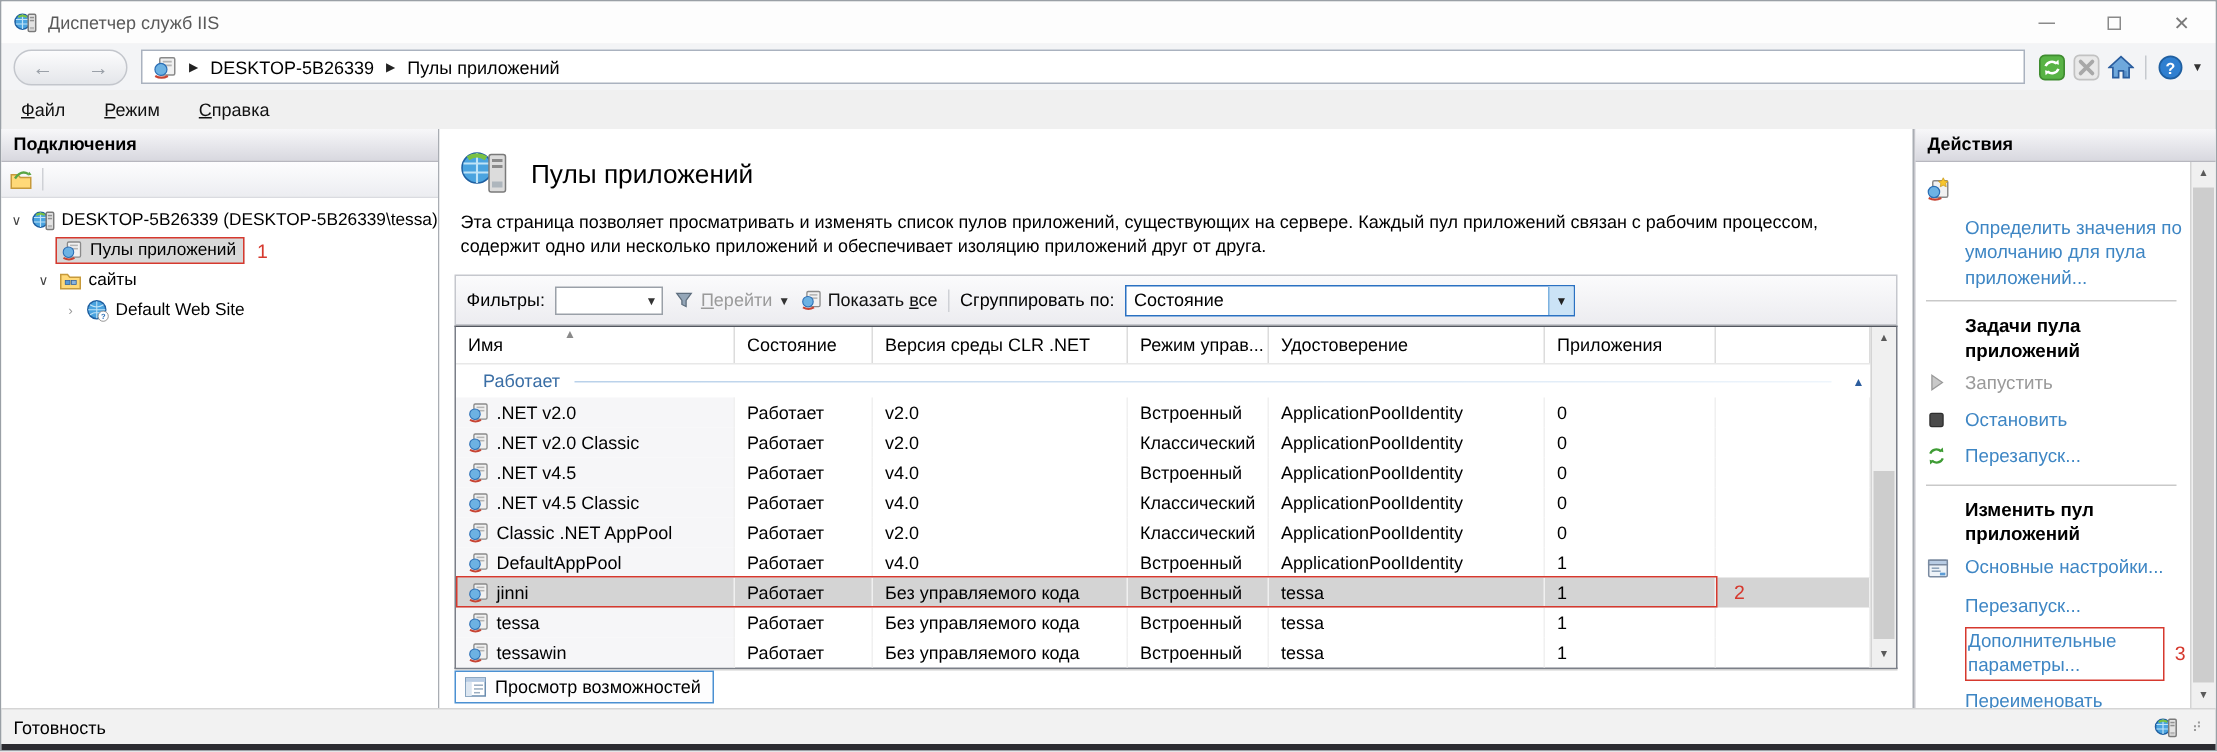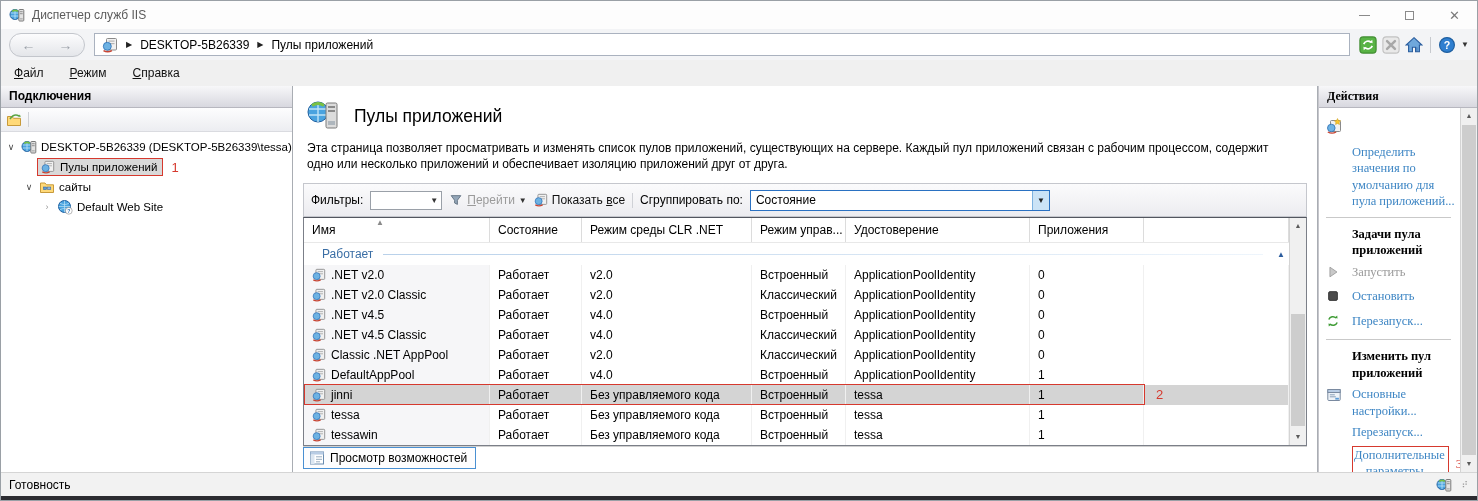--- a/index.html
+++ b/index.html
@@ -89,29 +89,29 @@
   .vs-arrow.up { top:0; } .vs-arrow.down { bottom:0; }
   .vs-thumb { position:absolute; left:1px; right:1px; background:#cdcdcd; }
 
   .center-bottom-filler { flex:1 1 auto; }
   .tabs-strip { flex:0 0 auto; height:28px; border-top:1px solid #d0d0d0; display:flex; align-items:flex-start; gap:5px; padding:0 0 3px 0; }
   .tab { display:flex; align-items:center; gap:5px; padding:2px 8px 2px 5px; }
   .tab.active { border:1px solid #4a90d2; background:#fdfdfe; color:#000; }
   .tab.inactive { color:#9b9b9b; }
 
   
-  .right-panel { width:159px; flex:0 0 auto; background:#fff; display:flex; flex-direction:column; border-left:1px solid #c6c6cc;font-family:Liberation Serif, serif; }
+  .right-panel { width:201px; flex:0 0 auto; background:#fff; display:flex; flex-direction:column; border-left:1px solid #c6c6cc; }
   .actions-body { flex:1; display:flex; min-height:0; }
   .actions-list { flex:1; padding:7px 3px 4px 7px; font-size:12.5px; overflow:hidden; }
   .action { display:grid; grid-template-columns:23px 1fr; column-gap:3px; padding:2px 0 3px 0; line-height:1.32; color:var(--link); align-items:start; }
   .action .aicon { padding-top:1px; }
   .action.heading { color:#000; font-weight:bold; padding-top:5px; }
   .action.disabled { color:#9a9a9a; }
   .action-sep { border:0; border-top:1px solid #c9c9c9; margin:4px 6px 3px 0; }
-  .adv-wrap { display:flex; align-items:center; gap:7px;text-align:center; }
+  .adv-wrap { display:flex; align-items:center; gap:7px; }
   .adv-box { border:1px solid var(--red); padding:0 3px 1px 1px; display:inline-block; }
 
   
   .statusbar { height:24px; flex:0 0 auto; background:#f2f2f2; border-top:1px solid #d5d5d5; display:flex; align-items:center; padding:0 8px; }
   .statusbar .grip { margin-left:6px; color:#9a9a9a; font-size:9px; letter-spacing:1px; }
   .sb-right { margin-left:auto; display:flex; align-items:center; gap:3px; }
   .bottom-edge { height:4px; background:#2c2c31; flex:0 0 auto; }
 
   .ico { display:inline-block; flex:0 0 auto; }
   .i14 { width:14px; height:14px; } .i16 { width:16px; height:16px; } .i18 { width:18px; height:18px; } .i34 { width:34px; height:34px; }
@@ -366,21 +366,21 @@
           <span class="dd">▼</span>
         </span>
       </div>
 
       <div class="list">
         <div class="list-main">
           <div class="grid-row hdr">
             <span class="sort-chev">▲</span>
             <div class="cell">Имя</div>
             <div class="cell">Состояние</div>
-            <div class="cell">Режим среды CLR .NET</div>
+            <div class="cell">Версия среды CLR .NET</div>
             <div class="cell">Режим управ...</div>
             <div class="cell">Удостоверение</div>
             <div class="cell">Приложения</div>
             <div class="cell"></div>
           </div>
 
           <div class="group-row">
             <span>Работает</span>
             <span class="gline"></span>
             <span class="group-collapse">▲</span>

